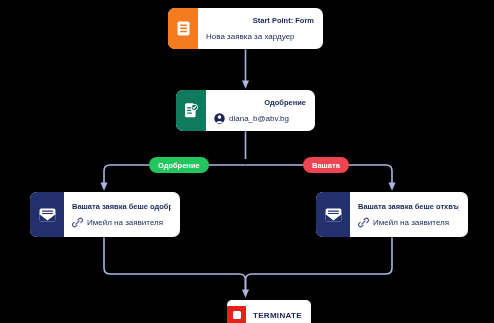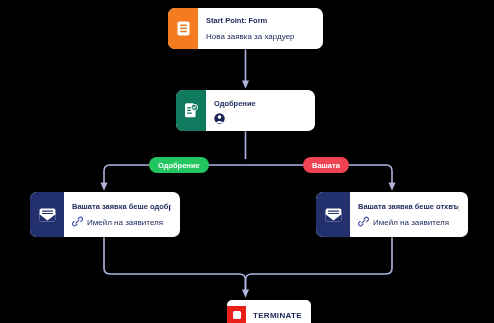--- a/index.html
+++ b/index.html
@@ -55,23 +55,25 @@
     padding: 4px 9px 4px 8px;
     min-width: 0;
   }
   .node-title {
     font-size: 7.5px;
     font-weight: bold;
     color: #1b2559;
     line-height: 12px;
     white-space: nowrap;
     overflow: hidden;
+    text-align: right;
   }
   .node-sub {
     display: flex;
+    align-items: center;
     gap: 4px;
     font-size: 8px;
     color: #1b2559;
     line-height: 13px;
     margin-top: 3px;
     white-space: nowrap;
     overflow: hidden;
   }
   .sub-icon {
     flex: 0 0 auto;
@@ -226,20 +228,21 @@
     <div class="node-body">
       <div class="node-title">Одобрение</div>
       <div class="node-sub">
         <span class="sub-icon">
           <svg width="11" height="11" viewBox="0 0 11 11">
             <circle cx="5.5" cy="5.5" r="5.2" fill="#1b2559"></circle>
             <circle cx="5.5" cy="4.1" r="1.8" fill="#ffffff"></circle>
             <path d="M1.9,10 A3.9,3.4 0 0 1 9.1,10 Z" fill="#ffffff"></path>
           </svg>
         </span>
+        <span>diana_b@abv.bg</span>
       </div>
     </div>
   </div>
 
   <div class="pill" id="pill-approved">Одобрение</div>
   <div class="pill" id="pill-rejected">Вашата</div>
 
   <div class="node" id="node-mail-approved">
     <div class="node-icon">
       <svg width="17" height="14" viewBox="0 0 17 14">

